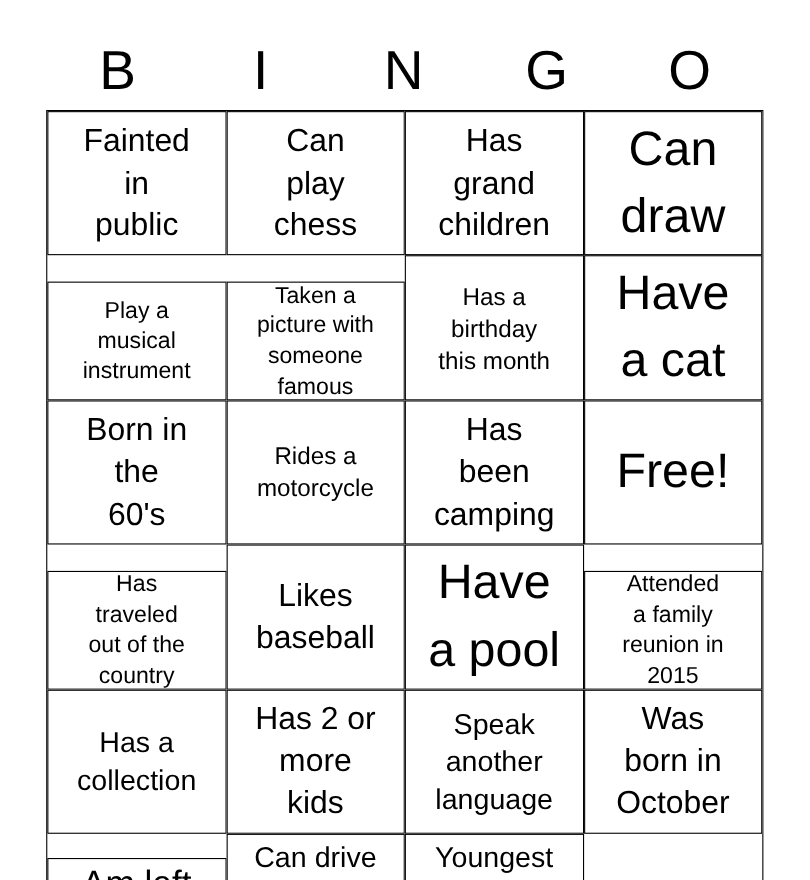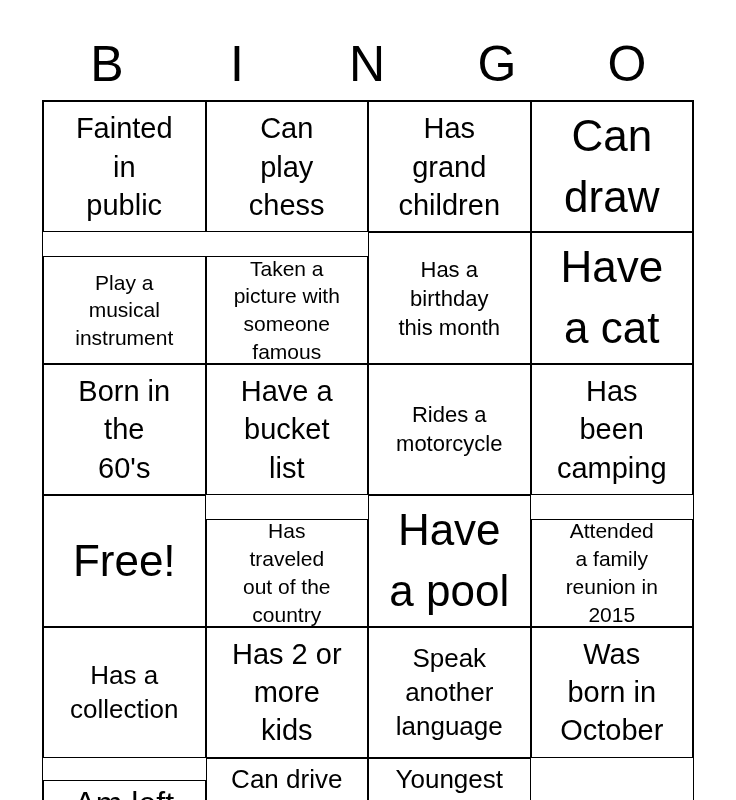--- a/index.html
+++ b/index.html
@@ -99,35 +99,34 @@
 someone
 famous</div>
     <div class="cell" data-size="s">Has a
 birthday
 this month</div>
     <div class="cell" data-size="xl">Have
 a cat</div>
     <div class="cell" data-size="m">Born in
 the
 60's</div>
-    <div class="cell" data-size="m">Have a
-bucket
-list</div>
 
     <div class="cell" data-size="s">Rides a
 motorcycle</div>
     <div class="cell" data-size="m">Has
 been
 camping</div>
     <div class="cell" data-size="xl">Free!</div>
     <div class="cell" data-size="xs">Has
 traveled
 out of the
 country</div>
 
+    <div class="cell" data-size="m">Likes
+baseball</div>
     <div class="cell" data-size="xl">Have
 a pool</div>
     <div class="cell" data-size="xs">Attended
 a family
 reunion in
 2015</div>
     <div class="cell" data-size="sm">Has a
 collection</div>
     <div class="cell" data-size="m">Has 2 or
 more

